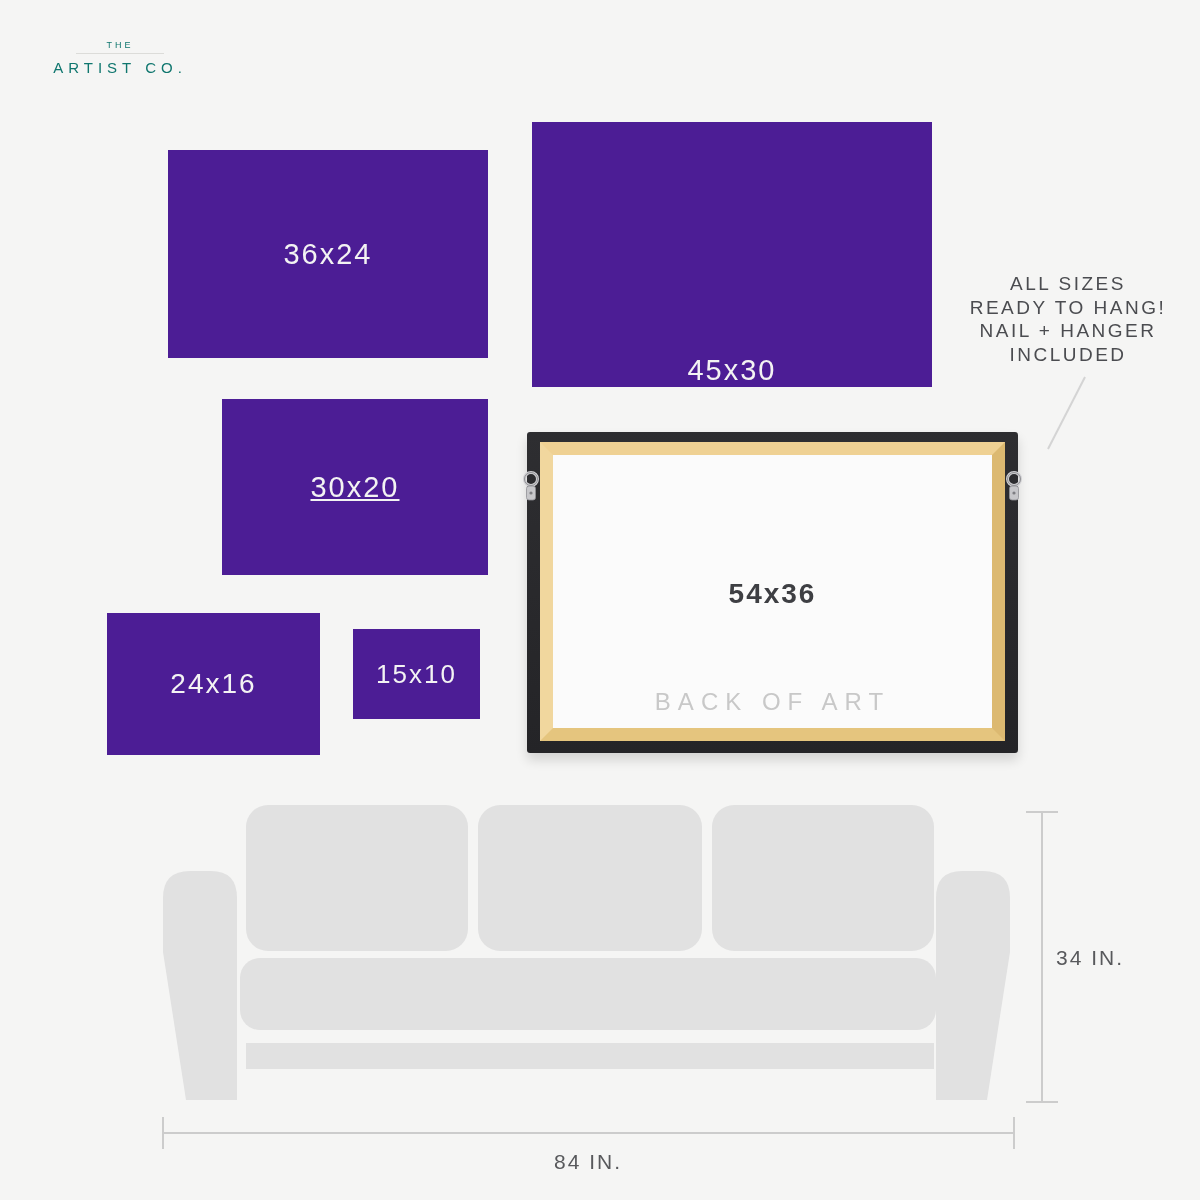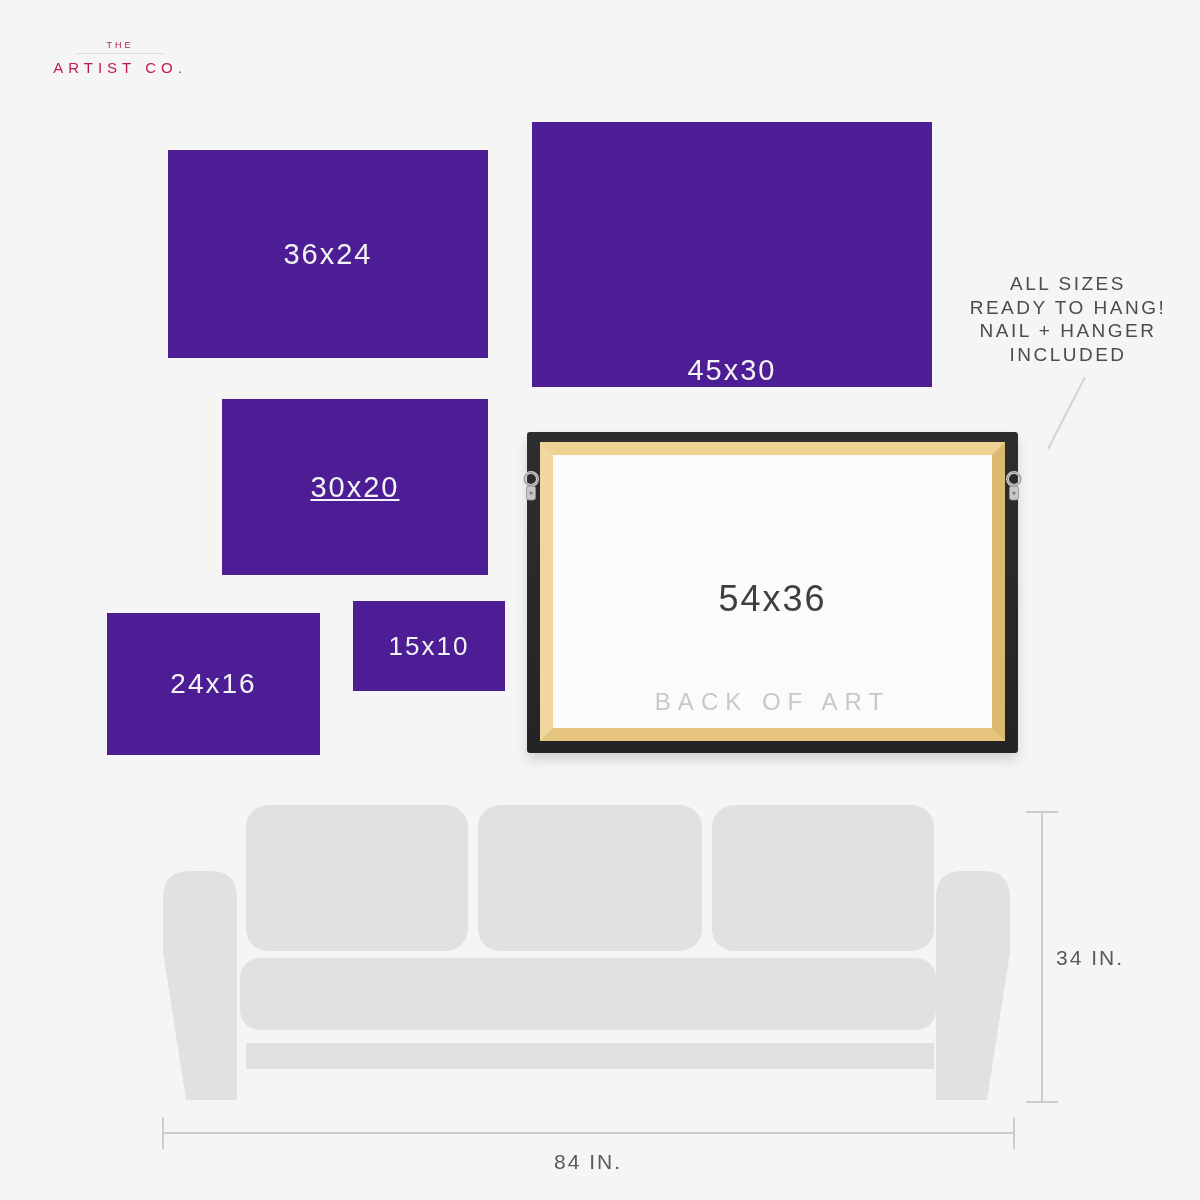--- a/index.html
+++ b/index.html
@@ -5,37 +5,37 @@
   html,body{margin:0;padding:0;}
   body{
     width:1200px;height:1200px;position:relative;
     background:#f5f5f4;
     font-family:"Liberation Sans",sans-serif;
     overflow:hidden;
   }
   .abs{position:absolute;}
 
   
-  .logo{left:36px;top:40px;width:168px;text-align:center;color:#be185d;user-select:none;}
+  .logo{left:36px;top:40px;width:168px;text-align:center;color:#0f766e;user-select:none;}
   .logo .the{font-size:9px;letter-spacing:3px;margin-bottom:1px;}
   .logo .name{font-family:"DejaVu Serif",serif;font-style:italic;font-size:34px;line-height:36px;}
   .logo .rule{width:88px;height:1px;background:#dcdcd9;margin:3px auto 5px auto;}
   .logo .sub{font-size:15px;letter-spacing:5px;}
 
   
   .size-box{
     background:#4c1d95;color:#f3f3f3;
     display:flex;align-items:center;justify-content:center;
     font-size:29px;font-weight:300;letter-spacing:2px;
   }
   .box-36x24{left:168px;top:150px;width:320px;height:208px;}
   .box-45x30{left:532px;top:122px;width:400px;height:265px;align-items:flex-end;}
   .box-30x20{left:222px;top:399px;width:266px;height:176px;text-decoration:underline;}
   .box-24x16{left:107px;top:613px;width:213px;height:142px;font-size:28px;}
-  .box-15x10{left:353px;top:601px;width:152px;height:90px;font-size:26px;}
+  .box-15x10{left:353px;top:629px;width:127px;height:90px;font-size:26px;}
 
   
   .info-note{
     left:944px;top:272px;width:248px;text-align:center;
     color:#4b4c50;font-size:19px;line-height:23.5px;letter-spacing:2.5px;
   }
 
   
   .frame{
     left:527px;top:432px;width:491px;height:321px;
@@ -48,21 +48,21 @@
     border-style:solid;border-width:13px;
     border-top-color:#efd193;
     border-left-color:#f1d79e;
     border-right-color:#dcb971;
     border-bottom-color:#e5c57e;
     background:#fbfbfb;
     box-sizing:border-box;
   }
   .frame-size-label{
     position:absolute;left:0;right:0;top:146px;text-align:center;
-    color:#3e3f43;font-size:36px;font-weight:400;letter-spacing:2px;
+    color:#3e3f43;font-size:28px;font-weight:700;letter-spacing:2px;
   }
   .frame-back-label{
     position:absolute;left:0;right:0;top:256px;text-align:center;
     color:#c8c8c8;font-size:24px;font-weight:300;letter-spacing:7px;
   }
   .d-ring{position:absolute;width:20px;height:42px;}
   .d-ring.left{left:-6px;top:36px;}
   .d-ring.right{right:-6px;top:36px;}
 
   

